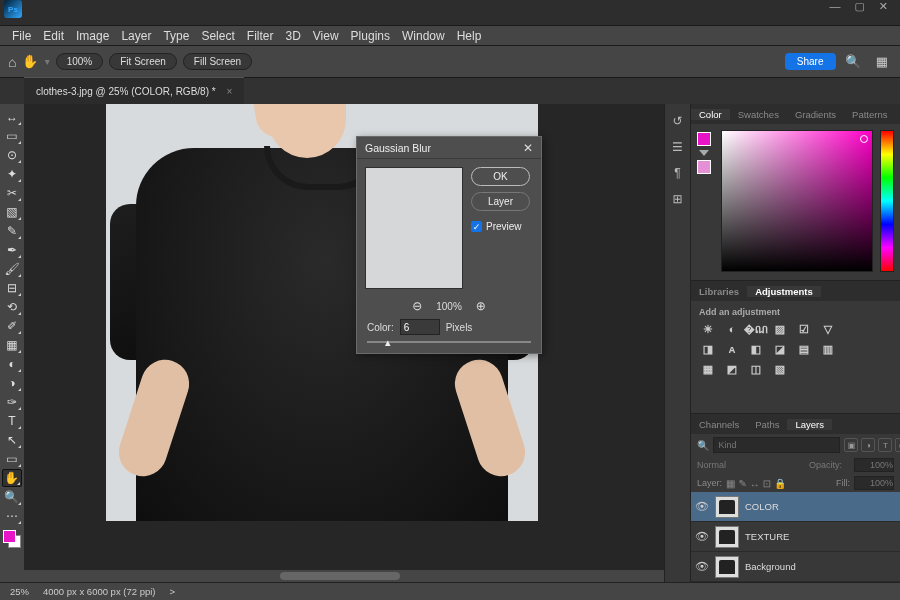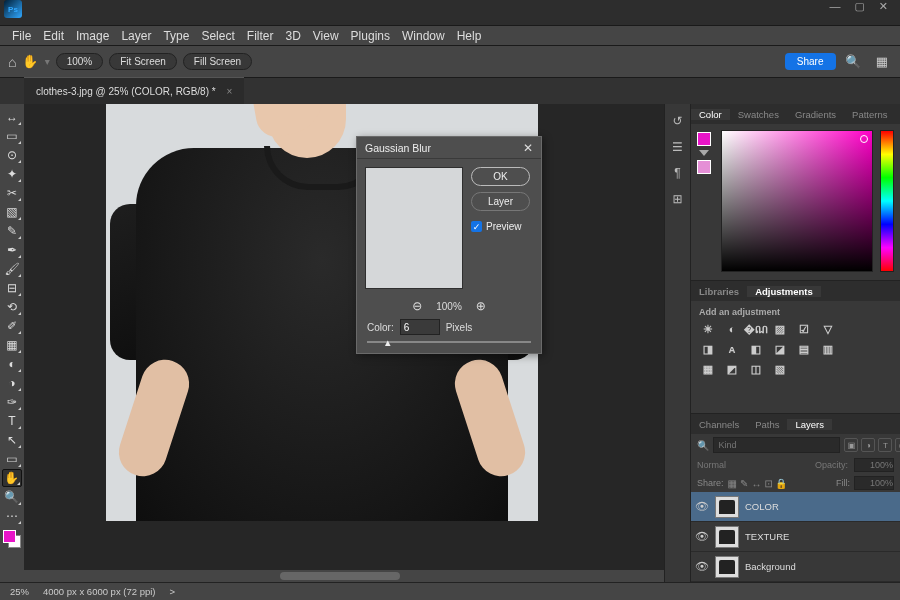--- a/index.html
+++ b/index.html
@@ -66,21 +66,21 @@
 .adj-body .label { font-size:9px; color:#aaa; margin-bottom:4px; }
 .adj-row { display:flex; gap:6px; margin-bottom:4px; }
 .adj-row span { width:18px; height:16px; display:flex; align-items:center; justify-content:center; font-size:11px; color:#ccc; }
 .spacer { flex:1; }
 
 .layers-panel { border-top:1px solid #222; flex:1; display:flex; flex-direction:column; }
 .layer-search { display:flex; align-items:center; padding:3px 6px; gap:4px; }
 .layer-search input { flex:1; background:#2a2a2a; border:1px solid #222; height:16px; color:#888; font-size:9px; padding:0 4px; }
 .layer-filter { display:flex; gap:3px; }
 .layer-filter span { width:14px; height:14px; border:1px solid #555; border-radius:2px; font-size:8px; display:flex; align-items:center; justify-content:center; color:#999; }
-.blend-row { display:flex; padding:2px 6px; gap:6px; align-items:center; font-size:9px; color:#777; }
+.blend-row { display:flex; padding:2px 6px; gap:12px; align-items:center; font-size:9px; color:#777; }
 .blend-row input { width:40px; background:#2a2a2a; border:1px solid #222; height:14px; color:#777; font-size:9px; text-align:right; }
 .lock-row { display:flex; padding:2px 6px; gap:4px; align-items:center; font-size:9px; color:#888; }
 .lock-row span.ico { font-size:10px; }
 .layers-list { flex:1; overflow:hidden; }
 .layer { display:flex; align-items:center; height:30px; border-bottom:1px solid #2a2a2a; gap:6px; padding:0 4px; }
 .layer.sel { background:#4a6a8a; }
 .layer .eye { width:14px; font-size:11px; color:#ccc; }
 .layer .thumb { width:24px; height:22px; background:#ddd; border:1px solid #777; position:relative; }
 .layer .thumb .mini { position:absolute; inset:3px; background:#222; border-radius:2px 2px 0 0; }
 .layer .name { font-size:9.5px; color:#ddd; }
@@ -288,21 +288,21 @@
             <span>T</span>
             <span>▭</span>
           </div>
       </div>
       <div class="blend-row">
         <span>Normal</span>
         <span style="margin-left:auto">Opacity:</span>
         <input value="100%" style="">
       </div>
       <div class="lock-row">
-        <span>Share:</span>
+        <span>Layer:</span>
         <span id="lockicons" style="display:flex;gap:3px">
             <span class="ico">▦</span>
             <span class="ico">✎</span>
             <span class="ico">↔</span>
             <span class="ico">⊡</span>
             <span class="ico">🔒</span>
           </span>
         <span style="margin-left:auto">Fill:</span>
         <input style="width: 40px; background: rgb(42, 42, 42); border: 1px solid rgb(34, 34, 34); height: 14px; color: rgb(119, 119, 119); font-size: 9px; text-align: right;" value="100%">
       </div>

